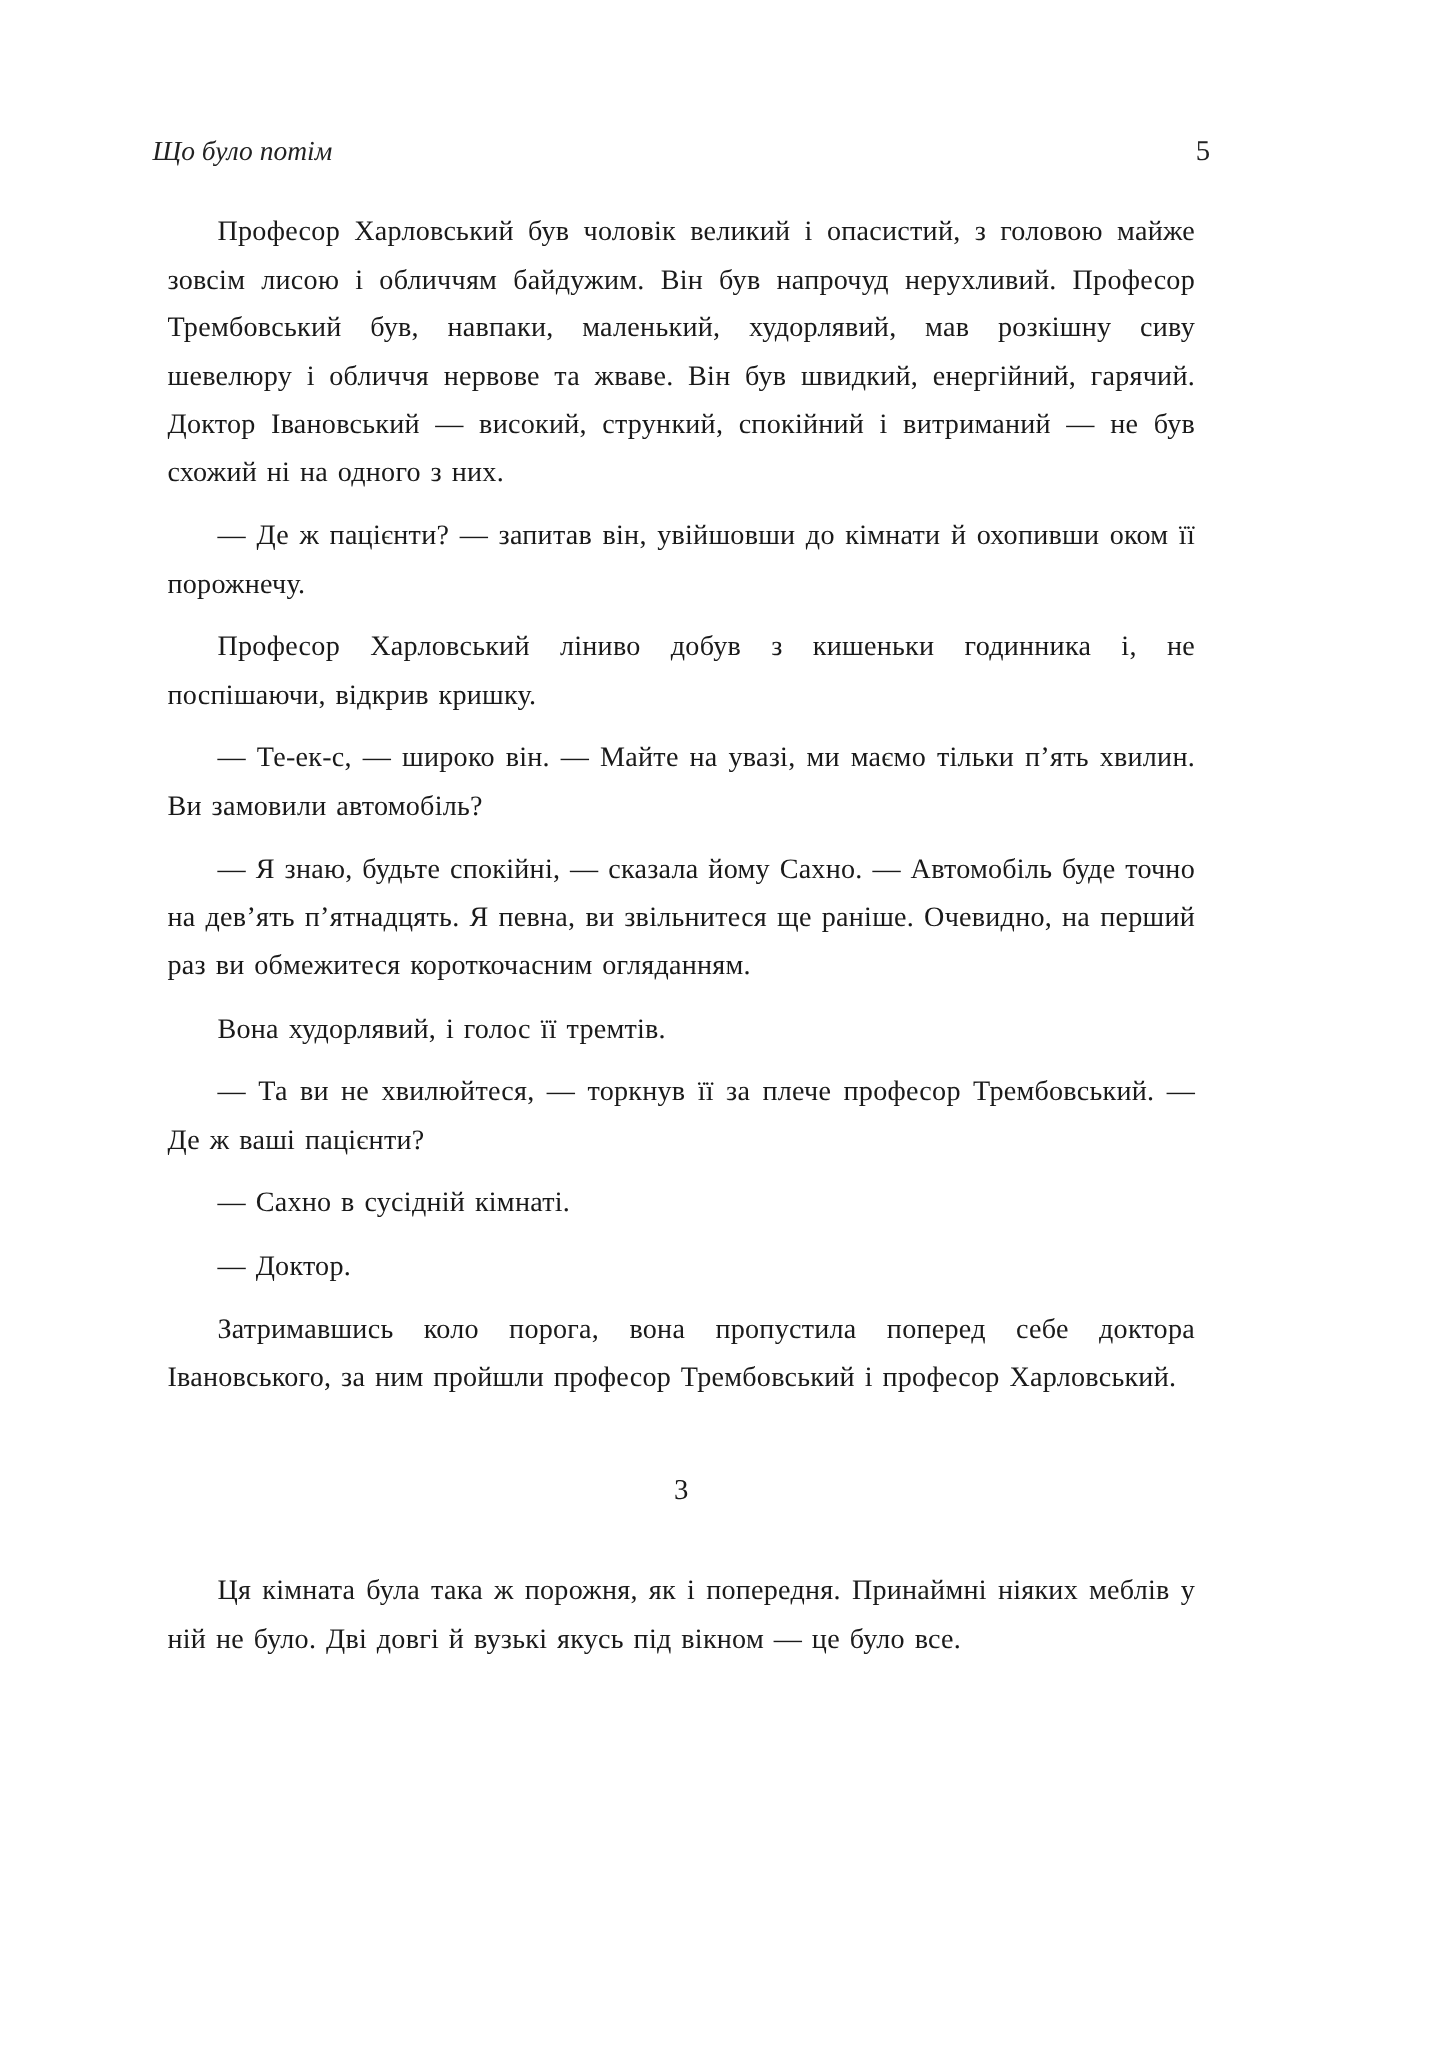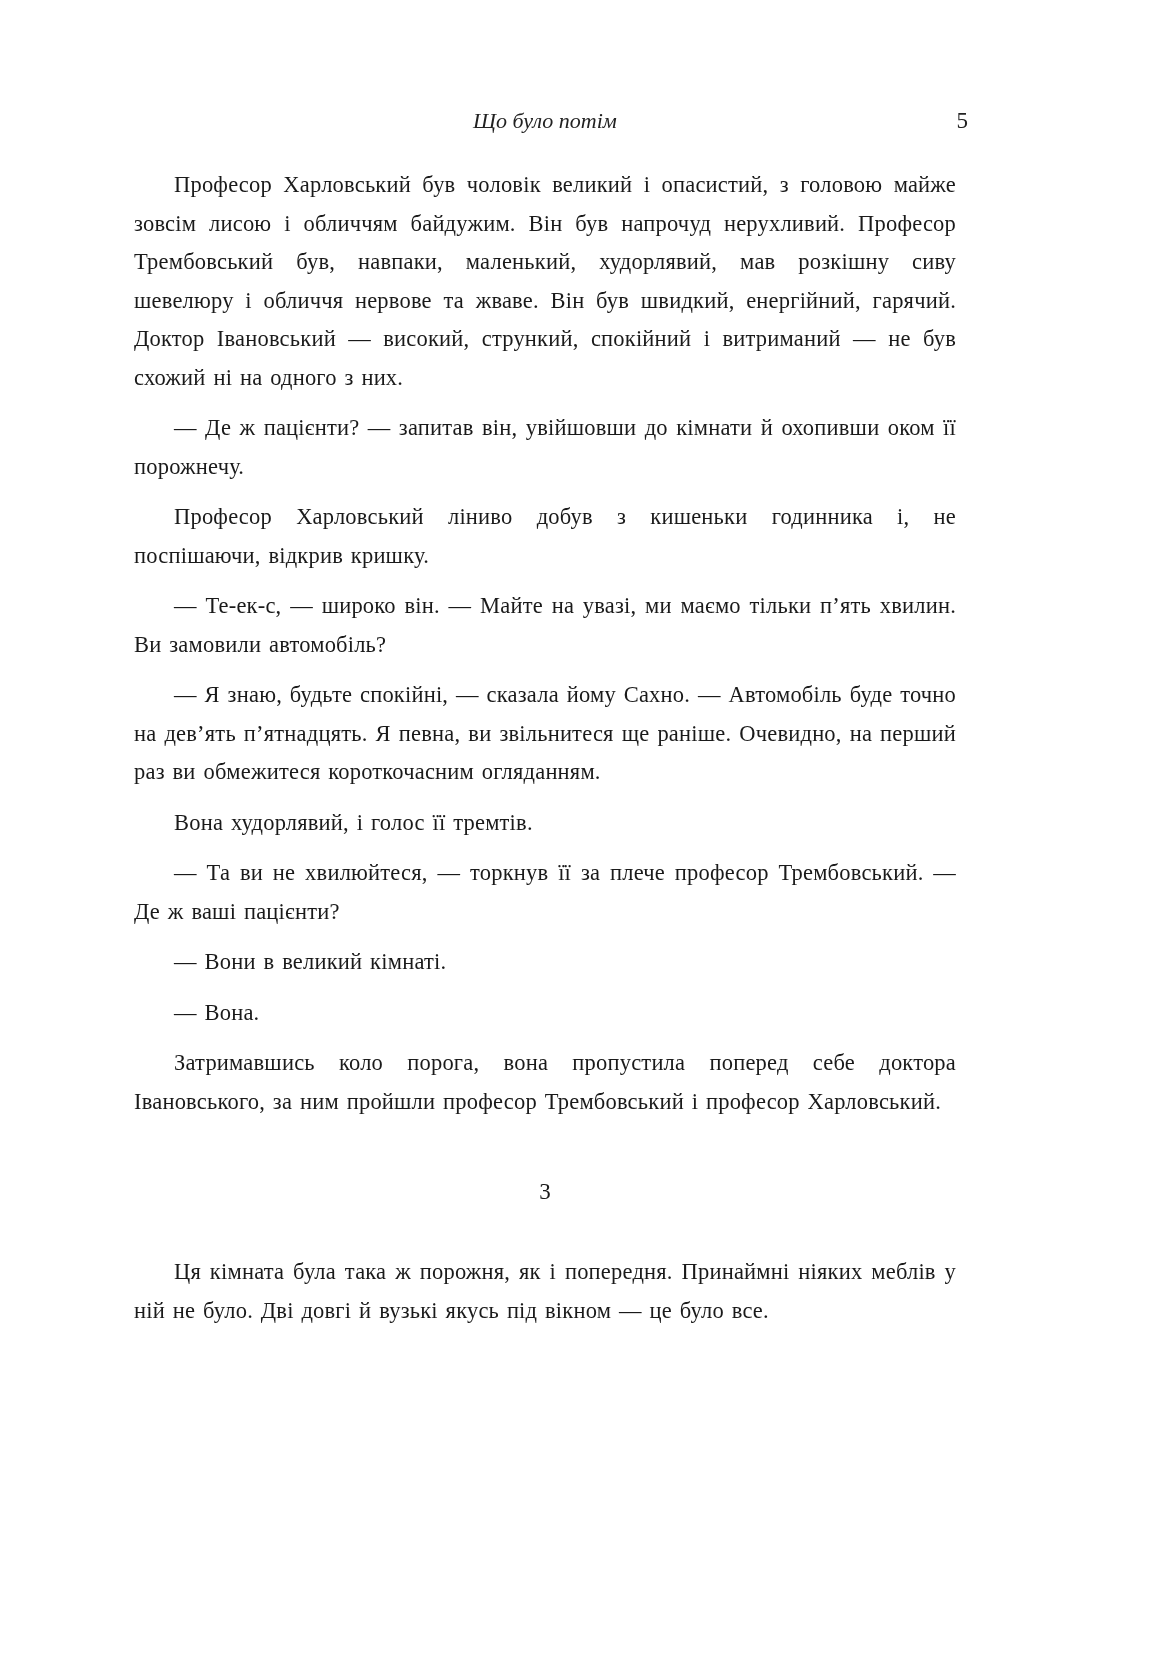--- a/index.html
+++ b/index.html
@@ -19,21 +19,20 @@
     overflow: hidden;
   }
   .running-header {
     position: relative;
     width: 100%;
     height: 30px;
     margin-bottom: 30px;
   }
   .header-title {
     display: block;
-    text-align: center;
     font-style: italic;
     font-size: 22px;
     line-height: 30px;
     color: #222;
   }
   .page-number {
     position: absolute;
     top: 0;
     right: 0;
     font-size: 23px;
@@ -71,22 +70,22 @@
   </div>
 
   <div class="body-text">
     <p>Професор Харловський був чоловік великий і опасистий, з головою майже зовсім лисою і обличчям байдужим. Він був напрочуд нерухливий. Професор Трембовський був, навпаки, маленький, худорлявий, мав розкішну сиву шевелюру і обличчя нервове та жваве. Він був швидкий, енергійний, гарячий. Доктор Івановський — високий, стрункий, спокійний і витриманий — не був схожий ні на одного з них.</p>
     <p>— Де ж пацієнти? — запитав він, увійшовши до кімнати й охопивши оком її порожнечу.</p>
     <p>Професор Харловський ліниво добув з кишеньки годинника і, не поспішаючи, відкрив кришку.</p>
     <p>— Те-ек-с, — широко він. — Майте на увазі, ми маємо тільки п’ять хвилин. Ви замовили автомобіль?</p>
     <p>— Я знаю, будьте спокійні, — сказала йому Сахно. — Автомобіль буде точно на дев’ять п’ятнадцять. Я певна, ви звільнитеся ще раніше. Очевидно, на перший раз ви обмежитеся короткочасним огляданням.</p>
     <p>Вона худорлявий, і голос її тремтів.</p>
     <p>— Та ви не хвилюйтеся, — торкнув її за плече професор Трембовський. — Де ж ваші пацієнти?</p>
-    <p>— Вони в великий кімнаті.</p>
-    <p>— Вона.</p>
+    <p>— Сахно в сусідній кімнаті.</p>
+    <p>— Доктор.</p>
     <p>Затримавшись коло порога, вона пропустила поперед себе доктора Івановського, за ним пройшли професор Трембовський і професор Харловський.</p>
 
     <div class="section-number">3</div>
 
     <p>Ця кімната була така ж порожня, як і попередня. Принаймні ніяких меблів у ній не було. Дві довгі й вузькі якусь під вікном — це було все.</p>
   </div>
 
 </div>
 
 </body></html>

